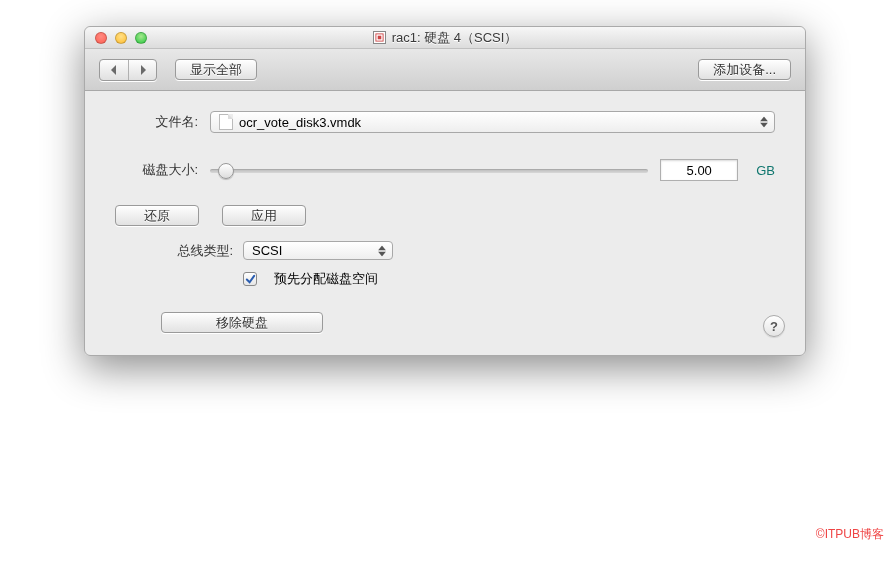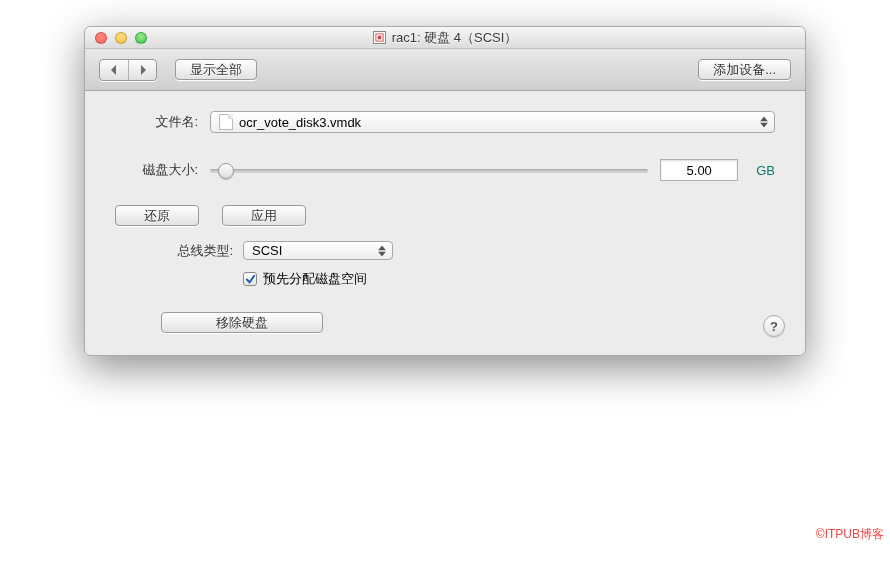--- a/index.html
+++ b/index.html
@@ -214,21 +214,21 @@
     .adv-buttons {
       margin-left: auto;
       display: flex; gap: 23px;
       margin-top: -34px; margin-bottom: 12px;
     }
     .adv-buttons .mac-btn { width: 84px; }
     .check-row {
       display: flex; align-items: center;
       margin-left: 128px;
       margin-bottom: 6px;
-      gap: 6px;
+      gap: 17px;
     }
     .checkbox {
       width: 14px; height: 14px;
       border: 1px solid #8a8a8a;
       border-radius: 3px;
       background: linear-gradient(#fff, #e6e6e6);
       display: inline-flex; align-items: center; justify-content: center;
     }
     .checkbox svg { width: 11px; height: 11px; }
     .remove-btn {

